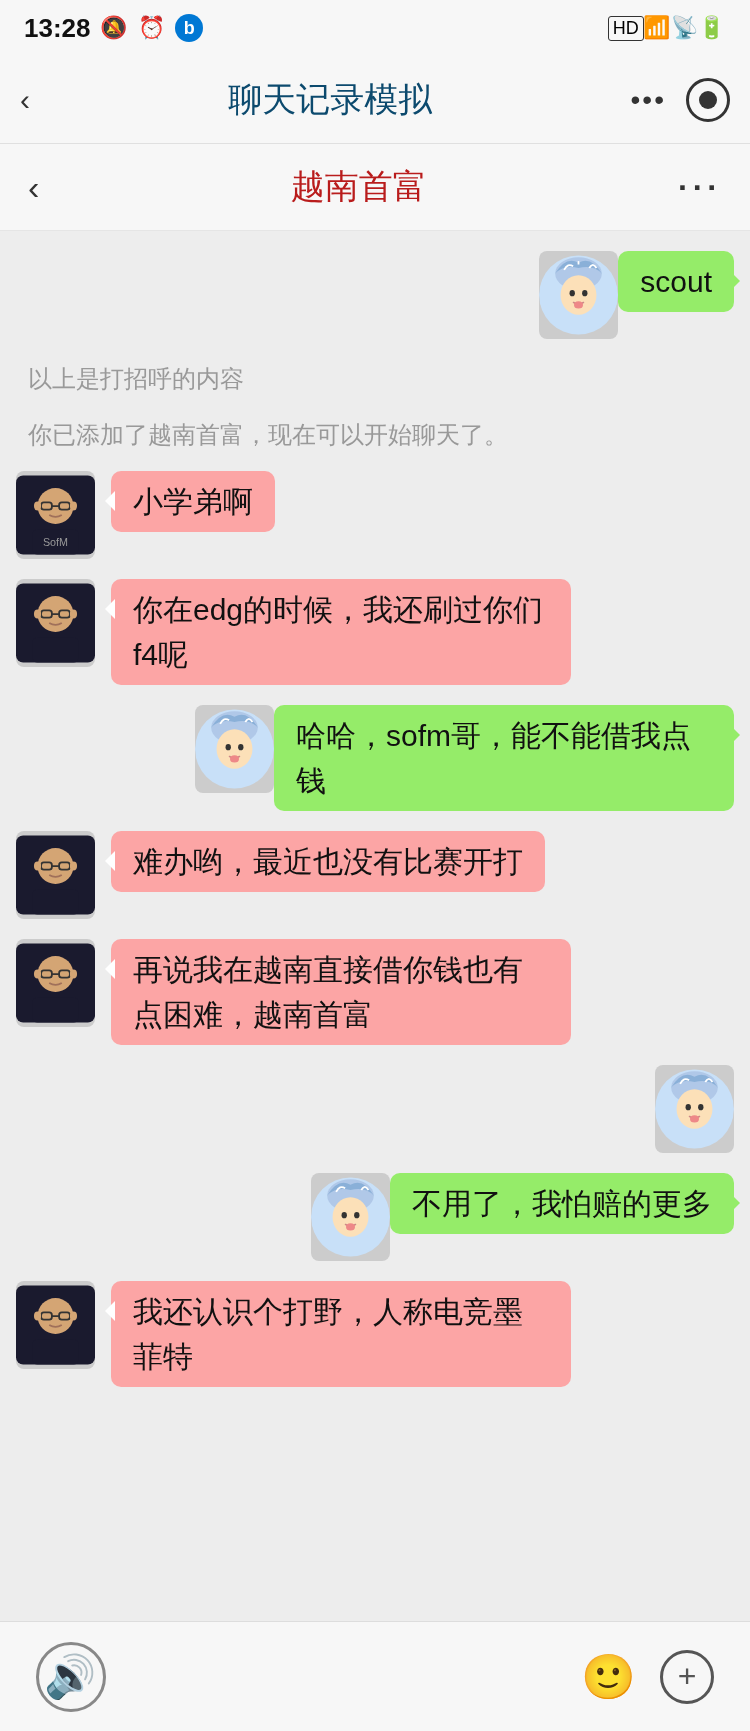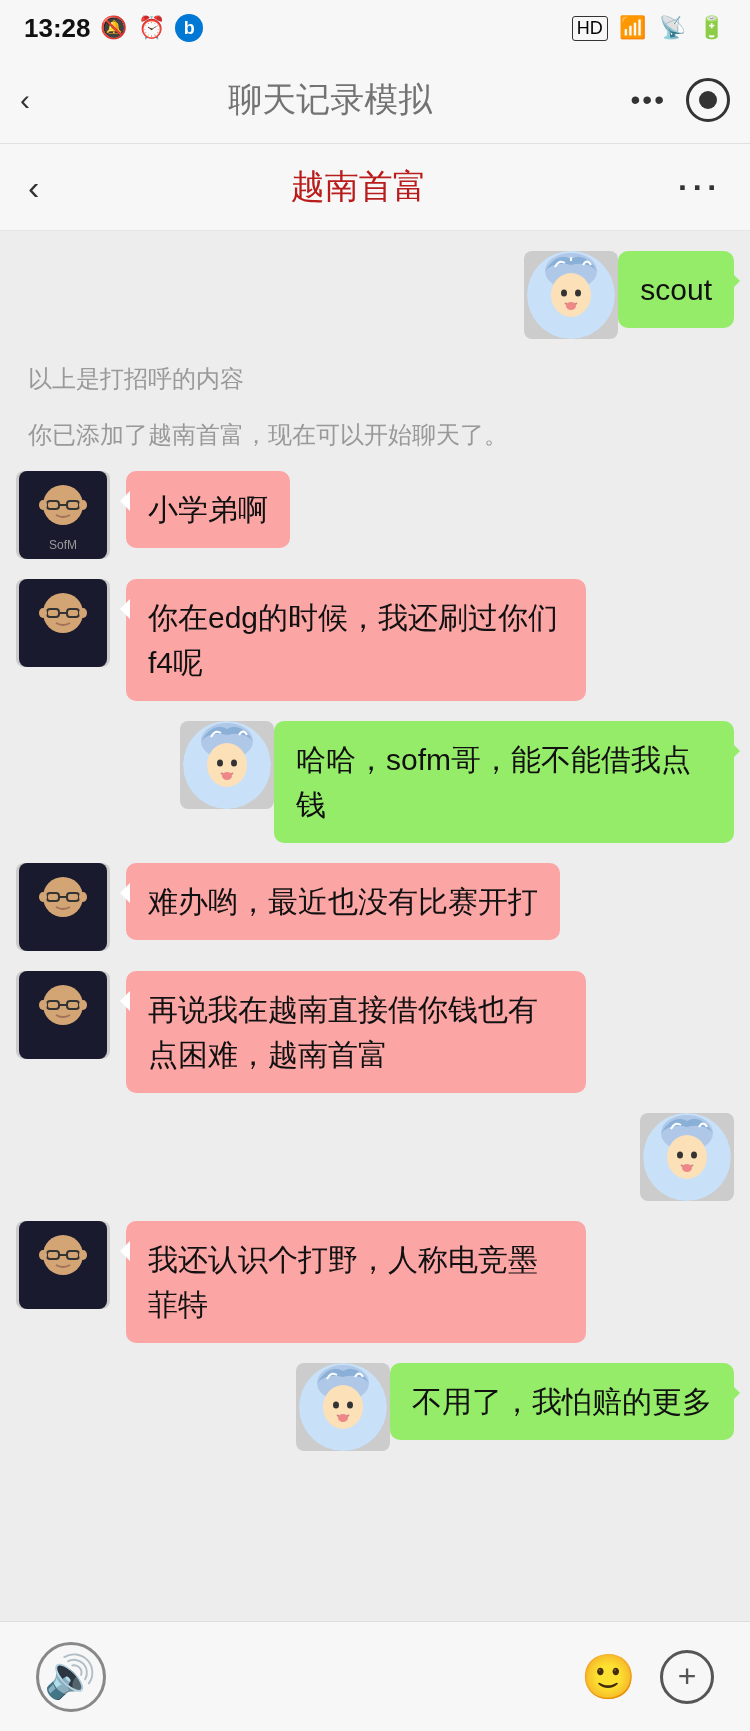--- a/index.html
+++ b/index.html
@@ -23,21 +23,21 @@
       border-bottom: 1px solid #e0e0e0;
     }
     .app-bar-back {
       font-size: 30px;
       color: #333;
       cursor: pointer;
     }
     .app-bar-title {
       font-size: 34px;
       font-weight: 500;
-      color: #737373;
+      color: #0c4a6e;
     }
     .app-bar-actions {
       display: flex;
       align-items: center;
       gap: 20px;
     }
     .app-bar-dots {
       font-size: 28px;
       letter-spacing: 2px;
       color: #333;
@@ -71,21 +71,21 @@
       display: flex;
       align-items: center;
       gap: 10px;
       font-size: 26px;
       font-weight: 600;
       color: #111;
     }
     .status-right {
       display: flex;
       align-items: center;
-      gap: 12px;
+      gap: 0;
     }
 
     
     .chat-header {
       display: flex;
       align-items: center;
       justify-content: space-between;
       padding: 20px 28px;
       background: #f7f7f7;
       border-bottom: 1px solid #e5e5e5;
@@ -126,41 +126,41 @@
       display: flex;
       align-items: flex-start;
       margin-bottom: 20px;
     }
     .msg-row.right {
       flex-direction: row-reverse;
     }
 
     
     .avatar {
-      width: 94px;
+      width: 79px;
       height: 88px;
       border-radius: 8px;
       overflow: hidden;
       flex-shrink: 0;
       background: #ccc;
       display: flex;
       align-items: center;
       justify-content: center;
     }
     .avatar-left {
       margin-right: 16px;
     }
     .avatar-right {
       margin-left: 16px;
     }
 
     
     .bubble {
       max-width: 460px;
-      padding: 16px 22px;
+      padding: 8px 22px;
       border-radius: 10px;
       font-size: 30px;
       line-height: 1.5;
       color: #111;
       position: relative;
     }
     .bubble-left {
       background: #fca5a5;
       margin-top: 0;
     }
@@ -412,59 +412,59 @@
         <ellipse cx="37" cy="42" rx="3" ry="3.5" fill="#333"></ellipse>
         <ellipse cx="51" cy="42" rx="3" ry="3.5" fill="#333"></ellipse>
         <path d="M38 52 Q44 57 50 52" stroke="#c88" stroke-width="2" fill="none"></path>
         <ellipse cx="44" cy="55" rx="5" ry="4" fill="#e88"></ellipse>
         <path d="M28 16 Q32 8 38 12" stroke="white" stroke-width="2" fill="none"></path>
         <path d="M56 14 Q60 7 64 14" stroke="white" stroke-width="2" fill="none"></path>
       </svg>
     </div>
   </div>
 
+  <div class="msg-row right">
+    <div class="bubble bubble-right">
+      <span>不用了，我怕赔的更多</span>
+    </div>
+    <div class="avatar avatar-right">
+      <svg class="scout-svg" viewBox="0 0 88 88" xmlns="http://www.w3.org/2000/svg">
+        <circle cx="44" cy="44" r="44" fill="#c8e0f8"></circle>
+        <ellipse cx="44" cy="20" rx="26" ry="18" fill="#b0c8e8"></ellipse>
+        <path d="M18 20 Q30 0 44 8 Q58 0 70 20 Q60 10 44 14 Q28 10 18 20Z" fill="#8ab0d8"></path>
+        <ellipse cx="44" cy="44" rx="20" ry="22" fill="#fce0b8"></ellipse>
+        <ellipse cx="37" cy="42" rx="3" ry="3.5" fill="#333"></ellipse>
+        <ellipse cx="51" cy="42" rx="3" ry="3.5" fill="#333"></ellipse>
+        <path d="M38 52 Q44 57 50 52" stroke="#c88" stroke-width="2" fill="none"></path>
+        <ellipse cx="44" cy="55" rx="5" ry="4" fill="#e88"></ellipse>
+        <path d="M28 16 Q32 8 38 12" stroke="white" stroke-width="2" fill="none"></path>
+        <path d="M56 14 Q60 7 64 14" stroke="white" stroke-width="2" fill="none"></path>
+      </svg>
+    </div>
+  </div>
+
   <div class="msg-row left">
     <div class="avatar avatar-left">
       <svg width="88" height="88" viewBox="0 0 88 88" xmlns="http://www.w3.org/2000/svg">
         <rect width="88" height="88" rx="8" fill="#1a1a2e"></rect>
         <ellipse cx="44" cy="34" rx="20" ry="20" fill="#d4a574"></ellipse>
         <rect x="28" y="30" width="12" height="8" rx="3" fill="none" stroke="#333" stroke-width="2"></rect>
         <rect x="48" y="30" width="12" height="8" rx="3" fill="none" stroke="#333" stroke-width="2"></rect>
         <line x1="40" y1="34" x2="48" y2="34" stroke="#333" stroke-width="2"></line>
         <path d="M37 44 Q44 48 51 44" stroke="#a0705a" stroke-width="2" fill="none"></path>
         <ellipse cx="24" cy="34" rx="4" ry="5" fill="#d4a574"></ellipse>
         <ellipse cx="64" cy="34" rx="4" ry="5" fill="#d4a574"></ellipse>
         <rect x="18" y="60" width="52" height="28" rx="6" fill="#1a1a2e"></rect>
       </svg>
     </div>
     <div class="bubble bubble-left">
       <span>我还认识个打野，人称电竞墨菲特</span>
     </div>
   </div>
 
-  <div class="msg-row right">
-    <div class="bubble bubble-right">
-      <span>不用了，我怕赔的更多</span>
-    </div>
-    <div class="avatar avatar-right">
-      <svg class="scout-svg" viewBox="0 0 88 88" xmlns="http://www.w3.org/2000/svg">
-        <circle cx="44" cy="44" r="44" fill="#c8e0f8"></circle>
-        <ellipse cx="44" cy="20" rx="26" ry="18" fill="#b0c8e8"></ellipse>
-        <path d="M18 20 Q30 0 44 8 Q58 0 70 20 Q60 10 44 14 Q28 10 18 20Z" fill="#8ab0d8"></path>
-        <ellipse cx="44" cy="44" rx="20" ry="22" fill="#fce0b8"></ellipse>
-        <ellipse cx="37" cy="42" rx="3" ry="3.5" fill="#333"></ellipse>
-        <ellipse cx="51" cy="42" rx="3" ry="3.5" fill="#333"></ellipse>
-        <path d="M38 52 Q44 57 50 52" stroke="#c88" stroke-width="2" fill="none"></path>
-        <ellipse cx="44" cy="55" rx="5" ry="4" fill="#e88"></ellipse>
-        <path d="M28 16 Q32 8 38 12" stroke="white" stroke-width="2" fill="none"></path>
-        <path d="M56 14 Q60 7 64 14" stroke="white" stroke-width="2" fill="none"></path>
-      </svg>
-    </div>
-  </div>
-
 </div>
 
 <div class="watermark">
   <span>@#莫女你怎么答男人啊</span>
 </div>
 
 <div class="bottom-bar">
   <span class="bottom-icon" style="font-size:42px;border:3px solid #888;border-radius:50%;width:70px;height:70px;display:flex;align-items:center;justify-content:center;">🔊</span>
   <div class="bottom-spacer"></div>
   <span class="bottom-icon" style="margin-right:24px;">🙂</span>

